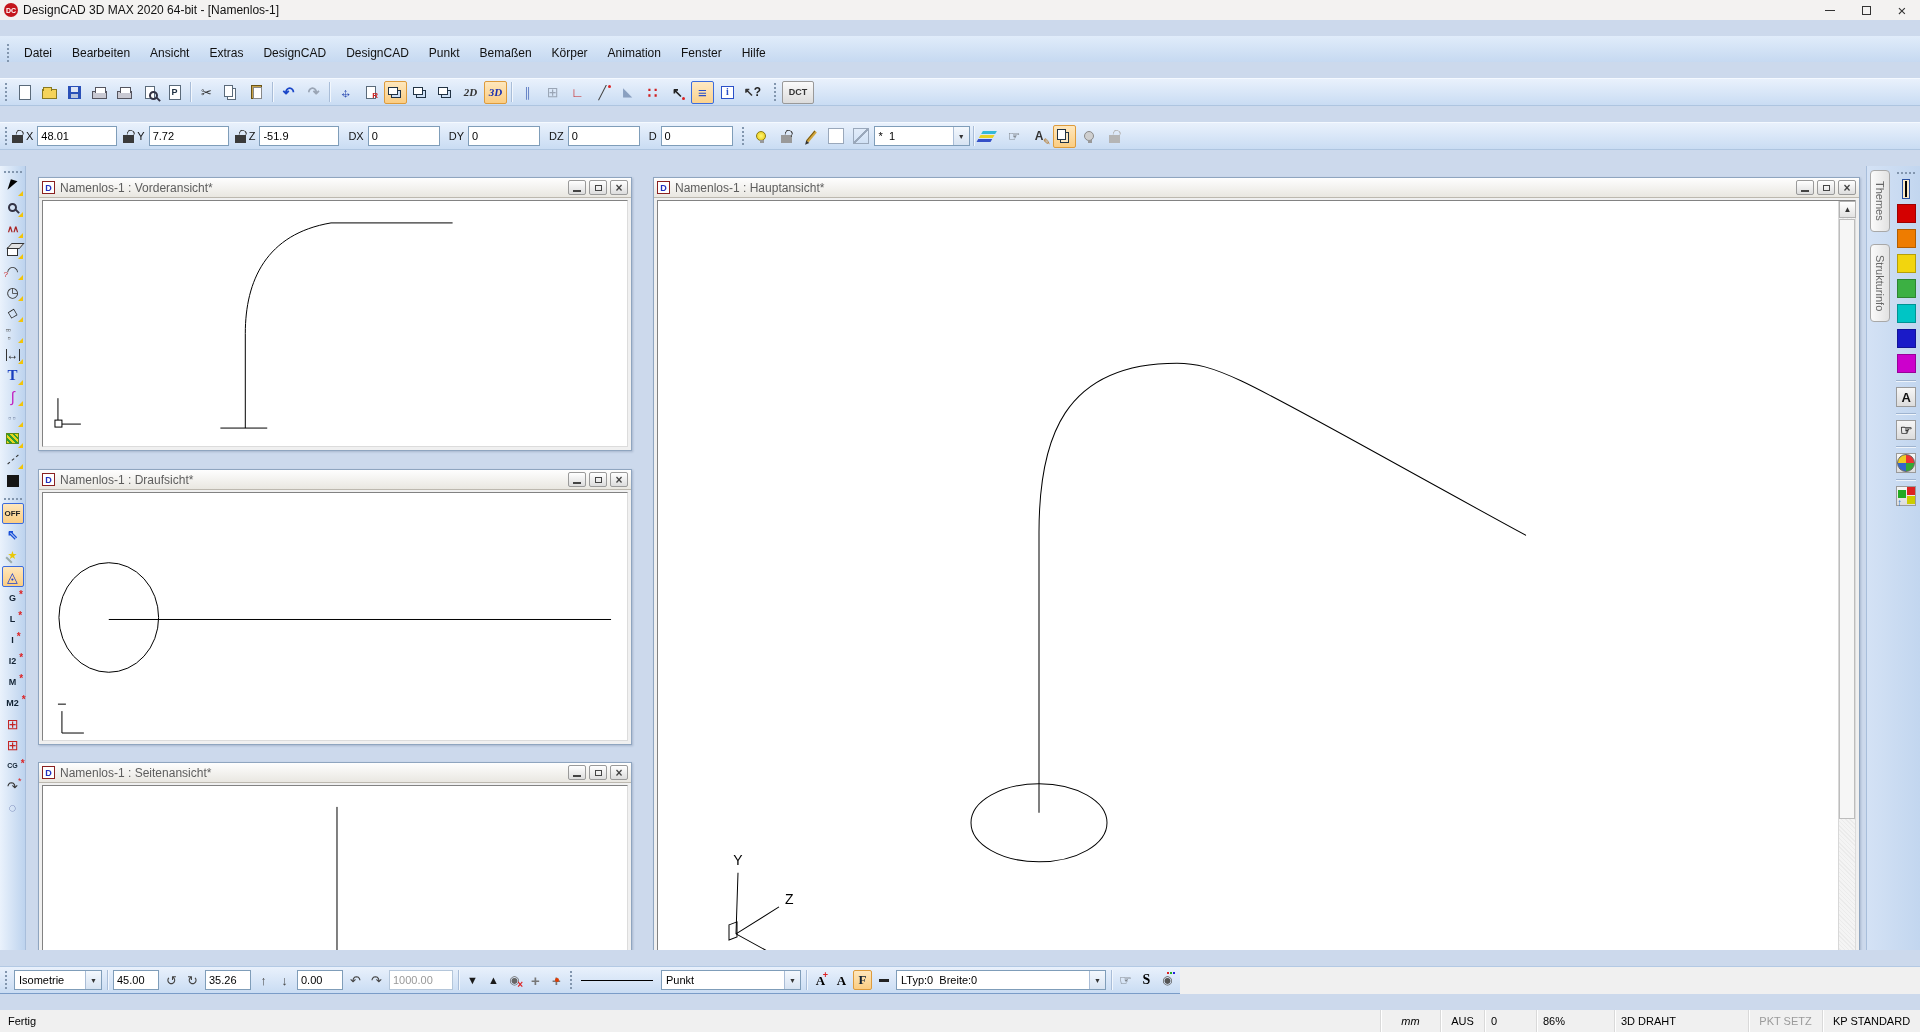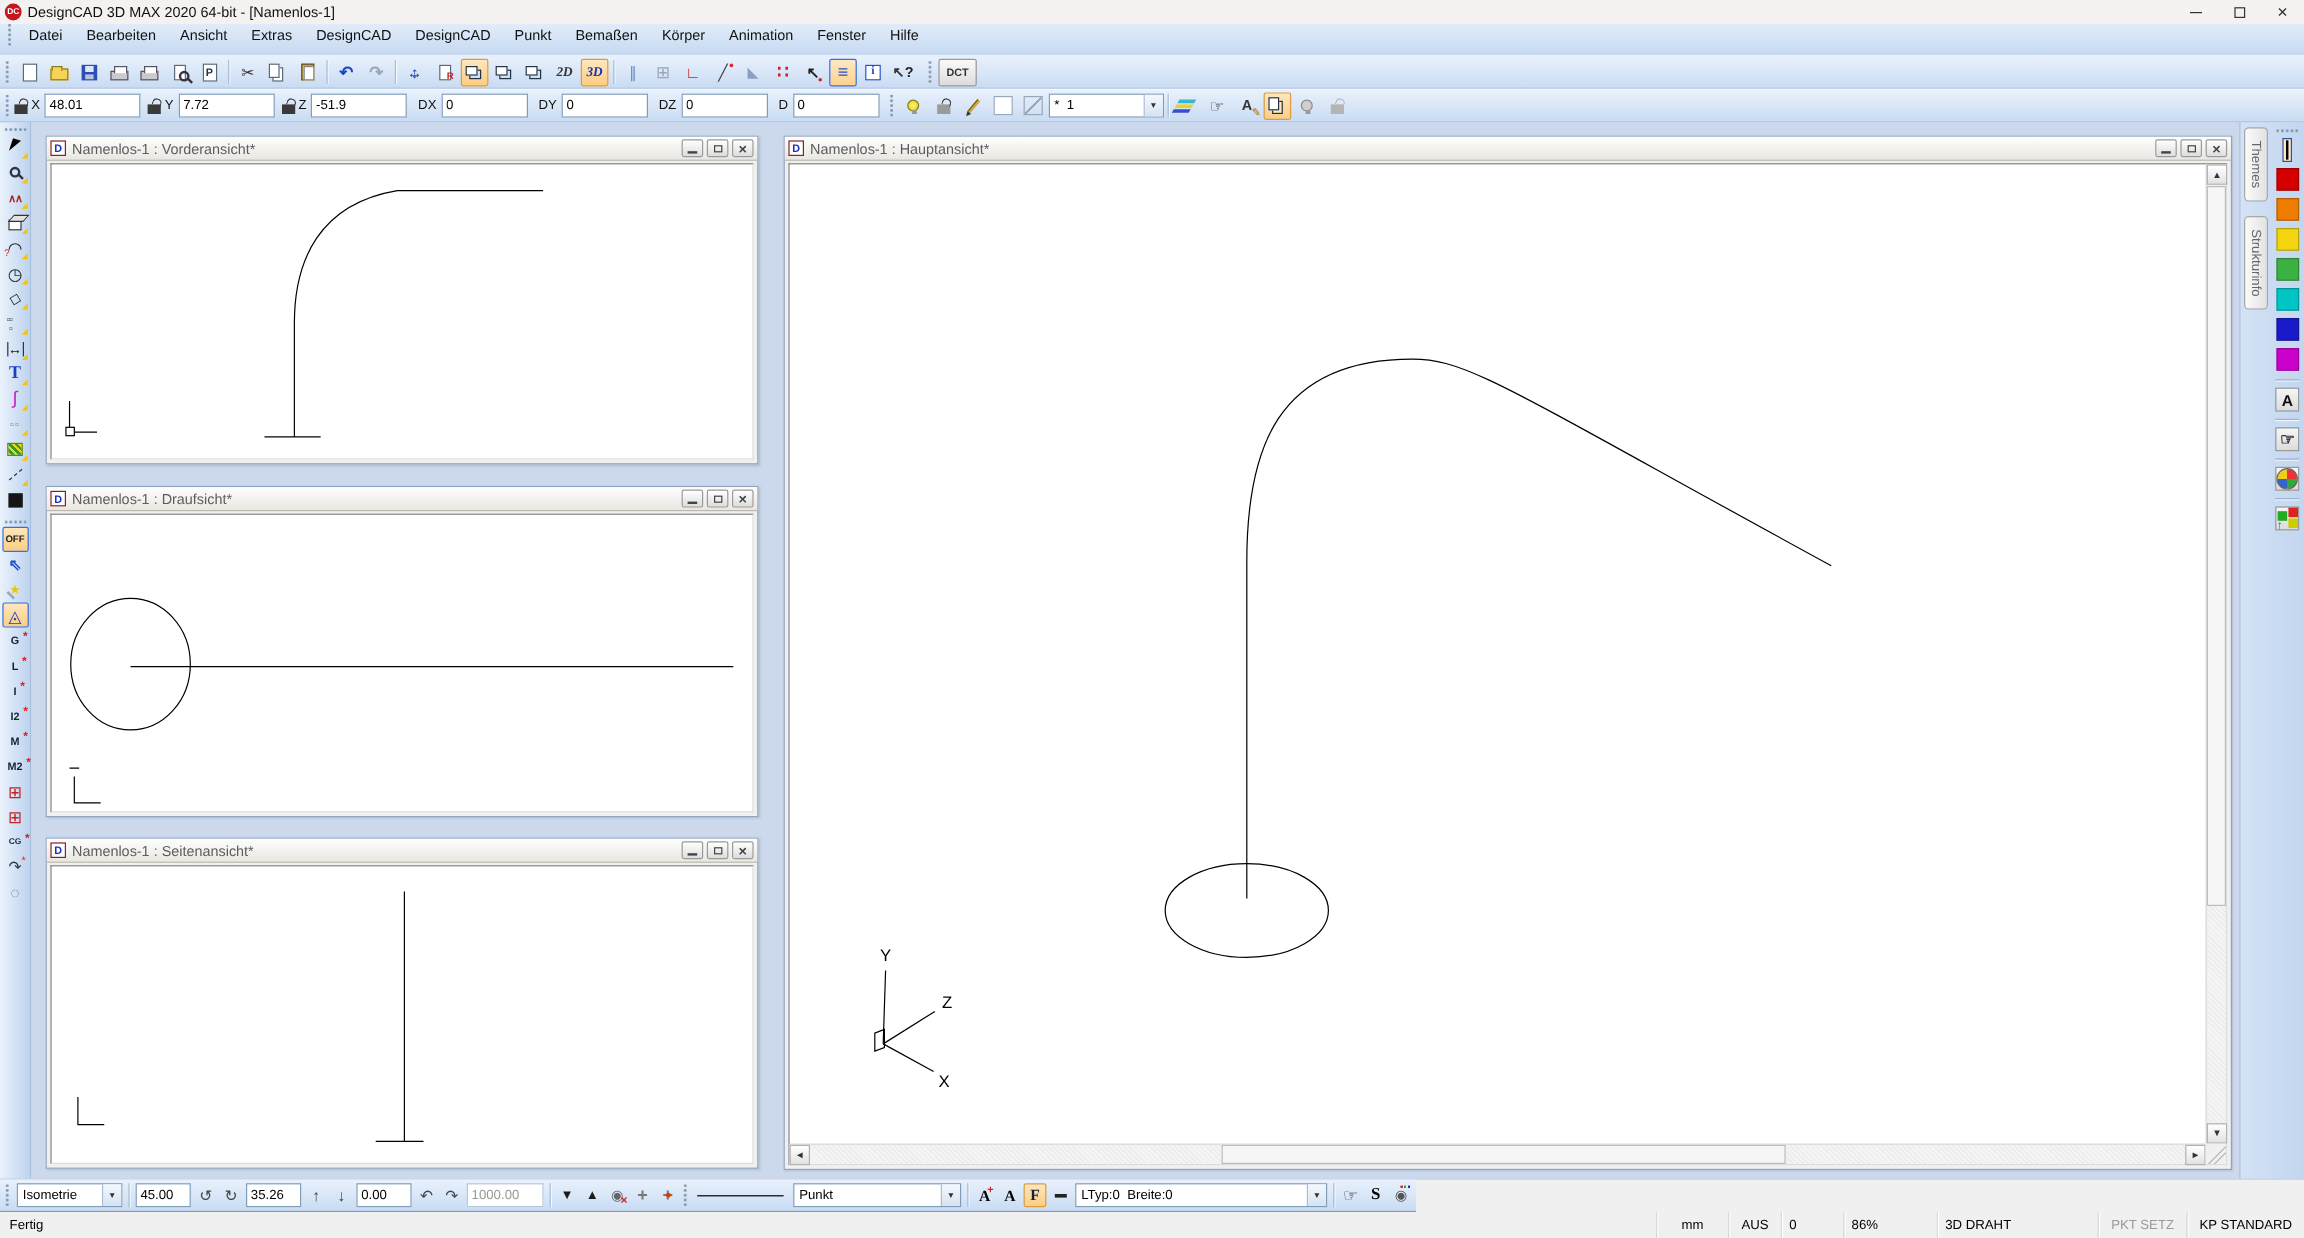--- a/index.html
+++ b/index.html
@@ -2,35 +2,35 @@
 <html><head>
 <meta charset="utf-8">
 <style>
   * { box-sizing: border-box; }
   html,body { margin:0; padding:0; }
   body {
     width:1920px; height:1032px; overflow:hidden;
     font-family:"Liberation Sans", sans-serif; font-size:12px;
     background:#ccd9ec; color:#000;
   }
-  .app { width:1920px; height:1032px; display:flex; flex-direction:column; }
+  .app { width:1920px; height:1032px; display:flex; flex-direction:column;gap:16px; }
 
   
   .titlebar { height:20px; background:#f3f2f1; display:flex; align-items:center; flex:0 0 auto; }
   .appicon { width:14px; height:14px; border-radius:50%; background:#c4161c; color:#fff;
     font-size:7px; font-weight:bold; display:flex; align-items:center; justify-content:center; margin:0 5px 0 4px; }
   .apptitle { font-size:12px; color:#111; }
   .cap-spacer { flex:1; }
   .cap-btn { width:36px; height:20px; display:flex; align-items:center; justify-content:center; color:#333; }
   .cap-min i { display:block; width:10px; height:0; border-bottom:1px solid #333; }
   .cap-max i { display:block; width:9px; height:9px; border:1px solid #333; }
   .cap-close::before { content:"×"; font-size:15px; line-height:1; }
 
   
-  .menubar { height:26px; background:linear-gradient(#e0ecfa,#c6d9f1); display:flex; align-items:flex-start; padding:0 4px; flex:0 0 auto; }
+  .menubar { height:26px; background:linear-gradient(#e0ecfa,#c6d9f1); display:flex; align-items:flex-end; padding:0 4px; flex:0 0 auto; }
   .menu-item { padding:2px 10px; color:#111; }
   .grip { width:4px; height:18px; margin:0 4px 0 2px;
     background-image:radial-gradient(circle, #8296ae 1px, transparent 1.3px);
     background-size:4px 4px; background-position:center; flex:0 0 auto; }
   .grip.h { width:18px; height:4px; margin:2px auto; }
 
   
   .toolbar-row { height:28px; background:linear-gradient(#e9f1fc,#c9dcf3);
     border-top:1px solid #f4f9ff; border-bottom:1px solid #aec5e0;
     display:flex; align-items:center; padding:0 2px; flex:0 0 auto; }
@@ -695,21 +695,21 @@
       <span class="btbtn">
           <span style="font-family:'Liberation Serif',serif;font-weight:bold;font-size:14px;">S</span>
         </span>
       <span class="btbtn g g-camg"></span>
     </div>
     <div style="flex:1;"></div>
   </div>
 
   <div class="statusbar">
     <span class="st-msg">Fertig</span>
-    <span class="st-cell c" style="width:60px;">mm</span>
+    <span class="st-cell c" style="width:60px;font-style:italic;">mm</span>
     <span class="st-cell c" style="width:44px;">AUS</span>
     <span class="st-cell" style="width:52px;">0</span>
     <span class="st-cell" style="width:78px;">86%</span>
     <span class="st-cell" style="width:134px;">3D DRAHT</span>
     <span class="st-cell st-dim c" style="width:74px;">PKT SETZ</span>
     <span class="st-cell c" style="width:98px;">KP STANDARD</span>
   </div>
 
 </div>
 

